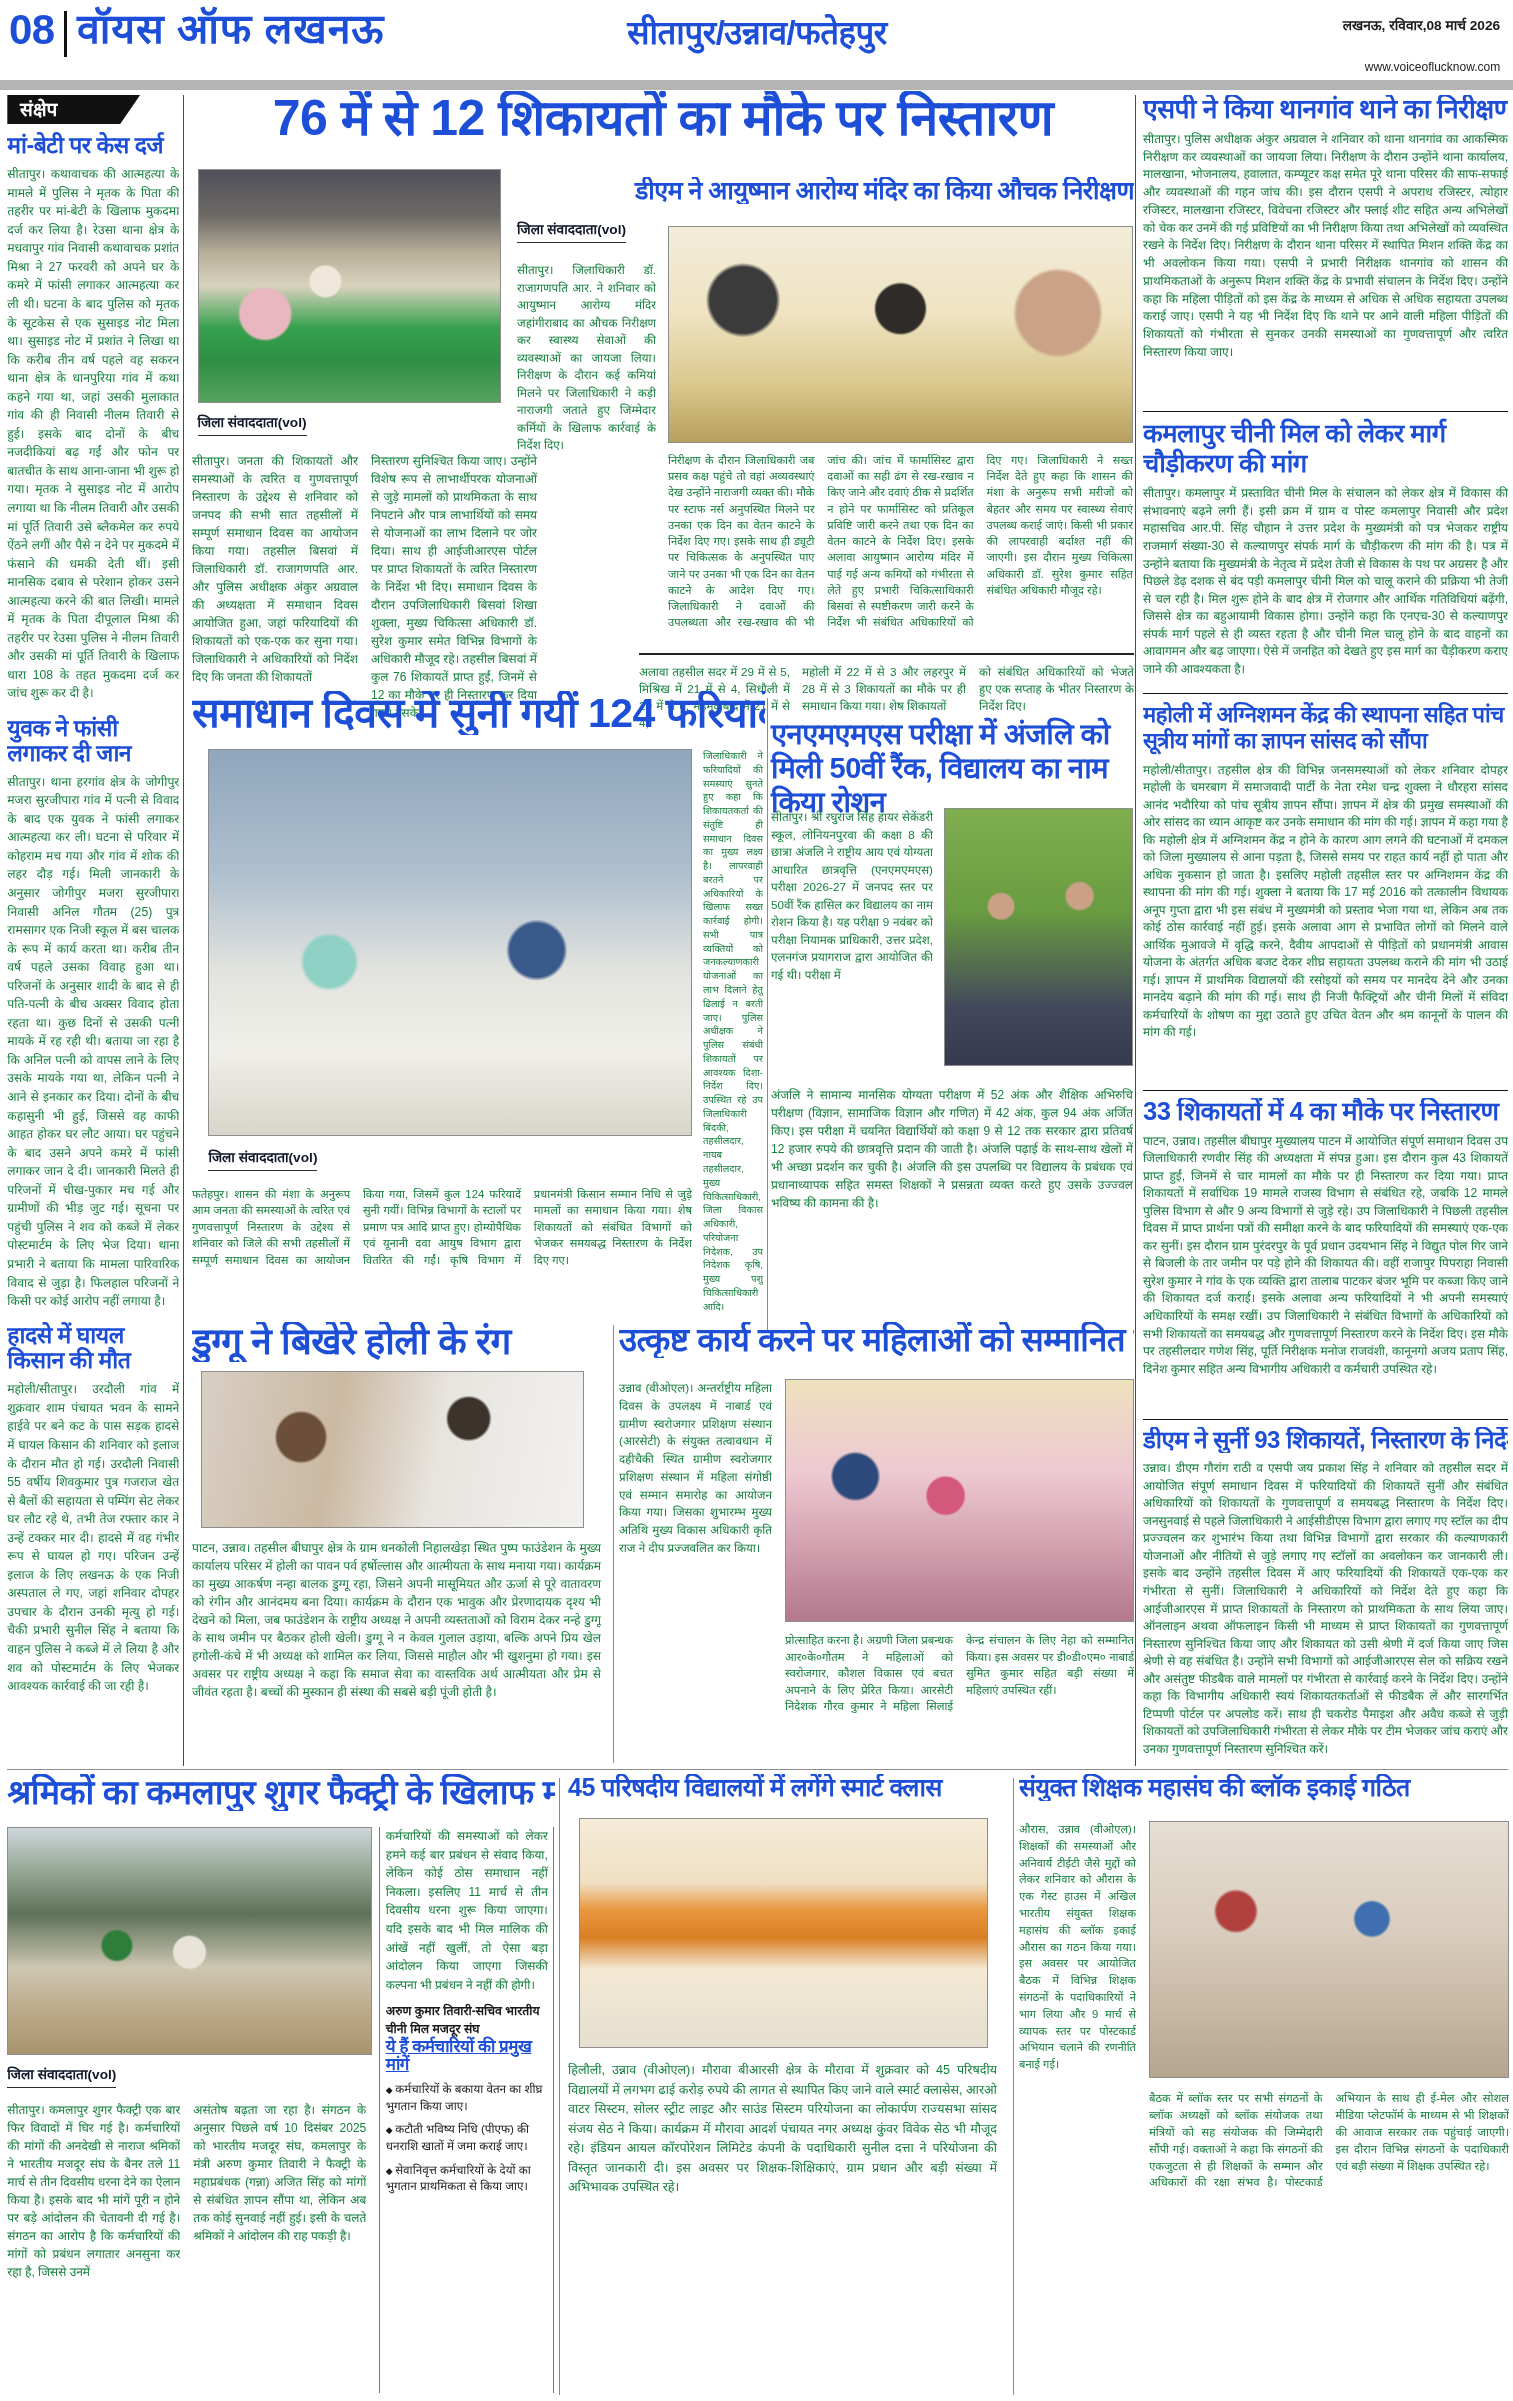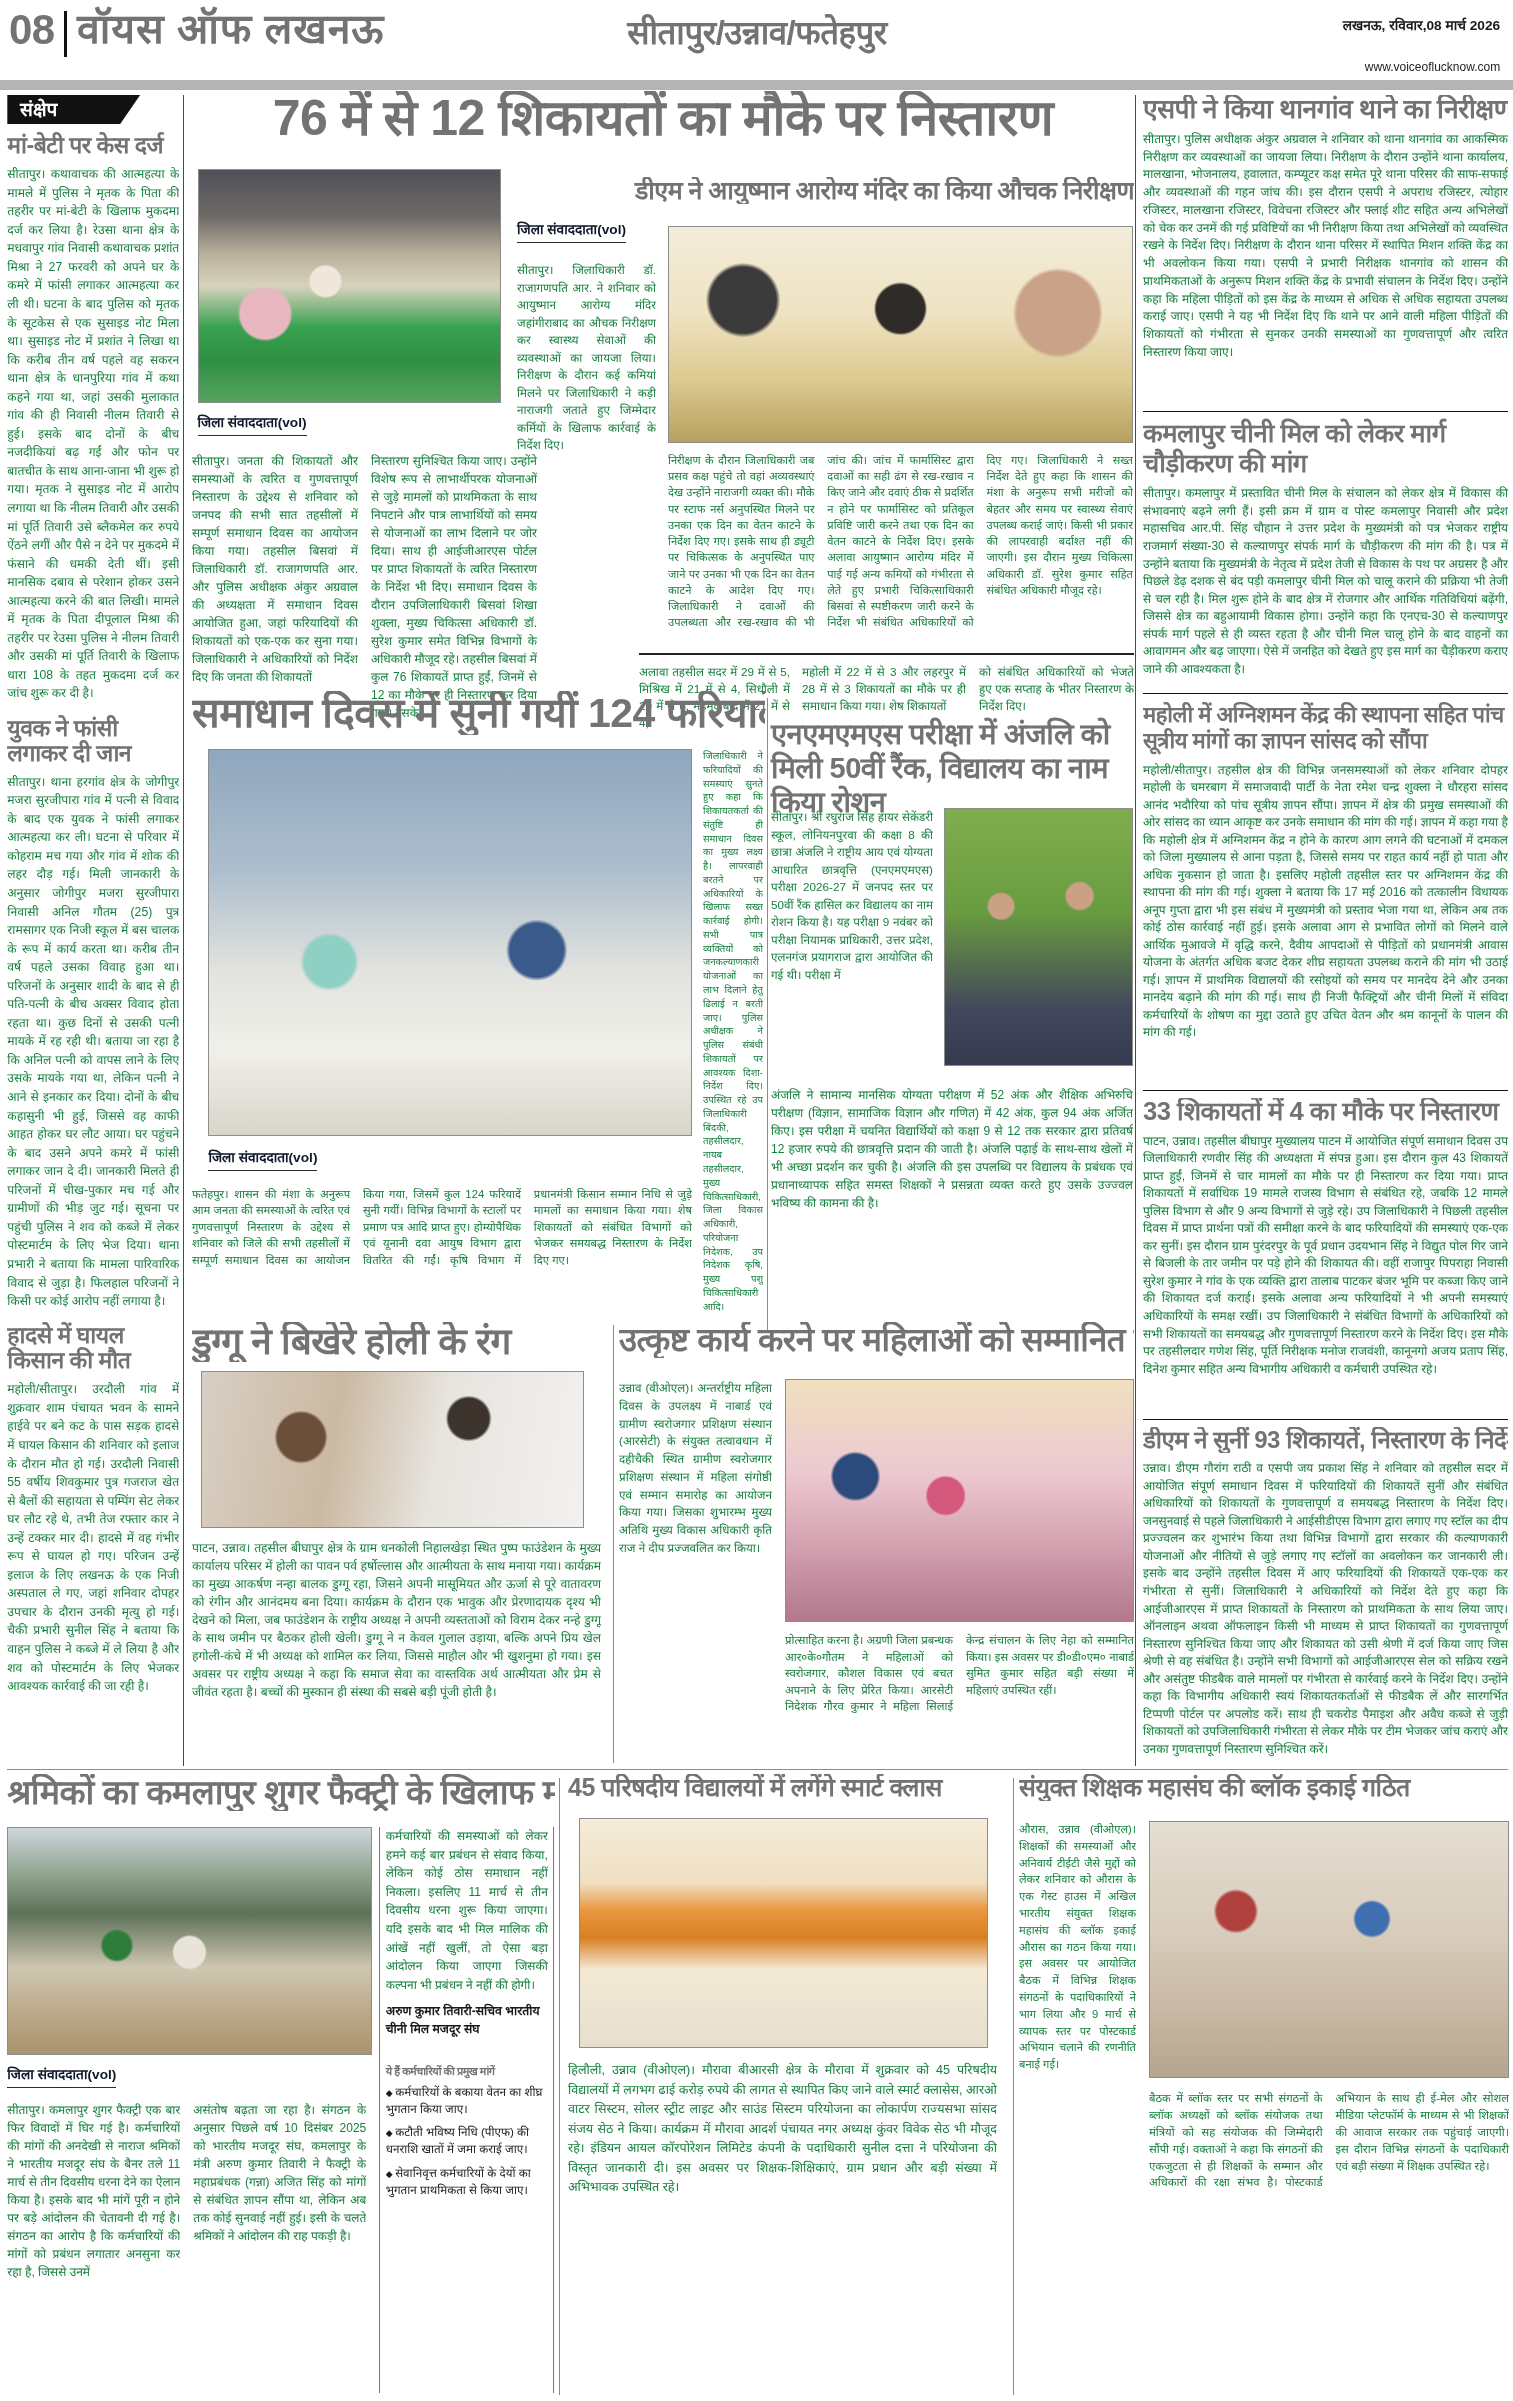--- a/index.html
+++ b/index.html
@@ -1,19 +1,19 @@
 <!DOCTYPE html>
 <html style="font-size:14.6px"><head>
 <meta charset="utf-8">
 <style>
   html,body{margin:0;padding:0;background:#e8e8e8;}
   .page{position:relative;width:1513px;height:2401px;background:#ffffff;overflow:hidden;
         font-family:"Liberation Sans", sans-serif;color:#1b1b1b;}
   .abs{position:absolute;}
-  .hl{font-weight:900;color:#737373;line-height:1.08;letter-spacing:-0.5px;margin:0;}
+  .hl{font-weight:900;color:#1d4ed8;line-height:1.08;letter-spacing:-0.5px;margin:0;}
   .nw{white-space:nowrap;overflow:hidden;}
   .jt{text-align:justify;color:#15803d;overflow:hidden;}
   .byline{font-weight:bold;font-size:13.7px;border-bottom:1.8px solid #2b2b2b;padding-bottom:3.7px;display:inline-block;color:#0f172a;}
   .ph{border:0.9px solid #8d8d8d;box-sizing:border-box;}
   .vline{position:absolute;width:0.9px;background:#4a4a4a;}
   .hline{position:absolute;height:0.9px;background:#8c8c8c;}
   .graybar{position:absolute;left:0;top:80px;width:1513px;height:10px;background:#b4b4b4;}
   .skbox{background:#111;color:#fff;font-weight:bold;font-size:19px;line-height:29px;height:29px;width:120px;
          padding-left:12.8px;clip-path:polygon(0 0,100% 0,85% 100%,0 100%);}
   .railart{border-top:1.8px solid #141414;padding-top:7.3px;}
@@ -145,21 +145,21 @@
 
   <div class="abs" style="left:7.3px;top:1774px;width:548px;height:621px;">
     <h2 class="hl nw" style="font-size:34px;">श्रमिकों का कमलापुर शुगर फैक्ट्री के खिलाफ मोर्चा</h2>
     <div class="abs ph ph-protest" style="left:0;top:53px;width:365px;height:228px;"></div>
     <div class="abs" style="left:0;top:290px;"><span class="byline">जिला संवाददाता(vol)</span></div>
     <div class="abs jt" style="left:0;top:327px;width:173px;height:292px;font-size:12px;line-height:1.5;">सीतापुर। कमलापुर शुगर फैक्ट्री एक बार फिर विवादों में घिर गई है। कर्मचारियों की मांगों की अनदेखी से नाराज श्रमिकों ने भारतीय मजदूर संघ के बैनर तले 11 मार्च से तीन दिवसीय धरना देने का ऐलान किया है। इसके बाद भी मांगें पूरी न होने पर बड़े आंदोलन की चेतावनी दी गई है। संगठन का आरोप है कि कर्मचारियों की मांगों को प्रबंधन लगातार अनसुना कर रहा है, जिससे उनमें</div>
     <div class="abs jt" style="left:186px;top:327px;width:173px;height:292px;font-size:12px;line-height:1.5;">असंतोष बढ़ता जा रहा है। संगठन के अनुसार पिछले वर्ष 10 दिसंबर 2025 को भारतीय मजदूर संघ, कमलापुर के मंत्री अरुण कुमार तिवारी ने फैक्ट्री के महाप्रबंधक (गन्ना) अजित सिंह को मांगों से संबंधित ज्ञापन सौंपा था, लेकिन अब तक कोई सुनवाई नहीं हुई। इसी के चलते श्रमिकों ने आंदोलन की राह पकड़ी है।</div>
     <div class="abs quotebox" style="left:372px;top:53px;width:175px;height:566px;overflow:hidden;">
       <div class="jt" style="font-size:12px;line-height:1.55;">कर्मचारियों की समस्याओं को लेकर हमने कई बार प्रबंधन से संवाद किया, लेकिन कोई ठोस समाधान नहीं निकला। इसलिए 11 मार्च से तीन दिवसीय धरना शुरू किया जाएगा। यदि इसके बाद भी मिल मालिक की आंखें नहीं खुलीं, तो ऐसा बड़ा आंदोलन किया जाएगा जिसकी कल्पना भी प्रबंधन ने नहीं की होगी।</div>
       <div style="font-weight:bold;font-size:12.3px;margin-top:9px;line-height:1.4;">अरुण कुमार तिवारी-सचिव भारतीय चीनी मिल मजदूर संघ</div>
-      <div class="hl" style="font-size:11px;margin-top:28px;">ये हैं कर्मचारियों की प्रमुख मांगें</div>
+      <div class="hl" style="font-size:17px;margin-top:0;text-decoration:underline;">ये हैं कर्मचारियों की प्रमुख मांगें</div>
       <div class="demand">कर्मचारियों के बकाया वेतन का शीघ्र भुगतान किया जाए।</div>
       <div class="demand">कटौती भविष्य निधि (पीएफ) की धनराशि खातों में जमा कराई जाए।</div>
       <div class="demand">सेवानिवृत्त कर्मचारियों के देयों का भुगतान प्राथमिकता से किया जाए।</div>
     </div>
   </div>
 
   <div class="abs" style="left:568px;top:1774px;width:440px;height:621px;">
     <h2 class="hl nw" style="font-size:25px;">45 परिषदीय विद्यालयों में लगेंगे स्मार्ट क्लास</h2>
     <div class="abs ph ph-smart" style="left:11px;top:44px;width:409px;height:230px;"></div>
     <div class="abs jt" style="left:0;top:287px;width:429px;height:329px;font-size:12.6px;line-height:1.55;">हिलौली, उन्नाव (वीओएल)। मौरावा बीआरसी क्षेत्र के मौरावा में शुक्रवार को 45 परिषदीय विद्यालयों में लगभग ढाई करोड़ रुपये की लागत से स्थापित किए जाने वाले स्मार्ट क्लासेस, आरओ वाटर सिस्टम, सोलर स्ट्रीट लाइट और साउंड सिस्टम परियोजना का लोकार्पण राज्यसभा सांसद संजय सेठ ने किया। कार्यक्रम में मौरावा आदर्श पंचायत नगर अध्यक्ष कुंवर विवेक सेठ भी मौजूद रहे। इंडियन आयल कॉरपोरेशन लिमिटेड कंपनी के पदाधिकारी सुनील दत्ता ने परियोजना की विस्तृत जानकारी दी। इस अवसर पर शिक्षक-शिक्षिकाएं, ग्राम प्रधान और बड़ी संख्या में अभिभावक उपस्थित रहे।</div>

